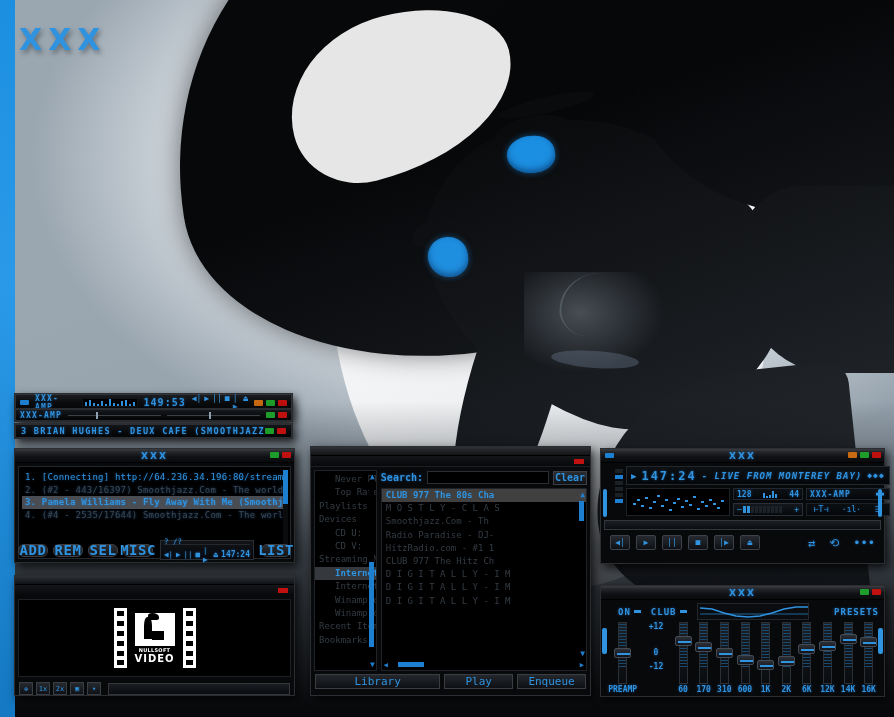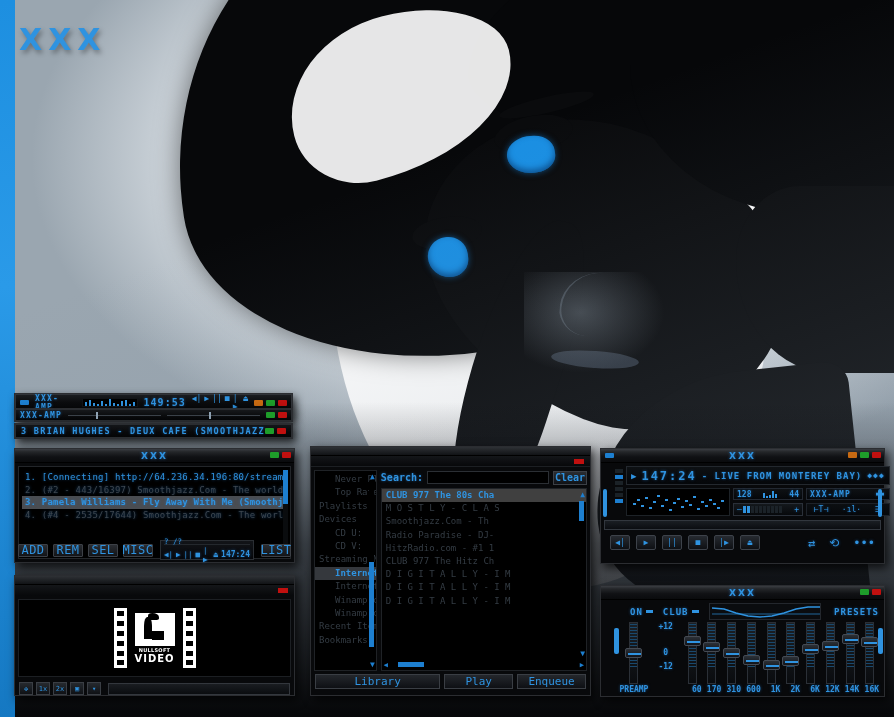--- a/index.html
+++ b/index.html
@@ -219,24 +219,24 @@
   .pl-row.sel { background:#4a4d52; color:#2f93e0; font-weight:bold; }
   .pl-scroll {
     position:absolute; right:2px; top:3px; width:5px; bottom:3px; background:#0a0c0e;
   }
   .pl-scroll i { position:absolute; left:0; top:0; width:5px; height:34px; background:#1d7fd0; }
   .pl-foot {
     position:absolute; left:3px; right:3px; bottom:2px; height:20px;
     display:flex; align-items:center; gap:5px;
   }
   .pbtn {
-    width:30px; height:13px; font-size:12px; font-weight:normal; letter-spacing:.5px;
+    width:30px; height:13px; font-size:14px; font-weight:bold; letter-spacing:.5px;
     display:flex; align-items:center; justify-content:center;
     background:linear-gradient(180deg,#2a2d32,#121418);
-    border:1px solid #3c4046; color:#2f93e0; border-radius:1px;
+    border:1px solid #3c4046; color:#2f93e0; border-radius:6px;
   }
   .pl-mini {
     flex:1; height:20px; margin:0 2px; display:flex; flex-direction:column; justify-content:center;
     background:linear-gradient(180deg,#121418,#06070a); border:1px solid #2a2e33; padding:1px 3px;
   }
   .pl-mini .r1 { font-size:7.5px; height:8px; border-bottom:1px solid #24282d;}
   .pl-mini .r2 { font-size:7.5px; display:flex; gap:3px; align-items:center; padding-top:1px;}
   .pl-mini .r2 .tm { margin-left:auto; font-weight:bold; font-size:8px;}
 
   
@@ -349,21 +349,21 @@
   .ap-top { display:flex; gap:3px; }
   .ap-leds { width:9px; display:flex; flex-direction:column; gap:2px; padding-top:3px; }
   .ap-leds i { width:8px; height:4px; background:#1b2227; }
   .ap-leds i.on { background:#1d7fd0; }
   .ap-main { flex:1; }
   .ap-disp {
     height:19px; background:linear-gradient(180deg,#0d1013,#05070a);
     border:1px solid #23282e; display:flex; align-items:center; padding:0 4px; gap:5px;
   }
   .ap-time { font-size:12px; font-weight:bold; letter-spacing:2px;}
-  .ap-track { font-size:9px; font-weight:bold; letter-spacing:1px; white-space:nowrap; overflow:hidden; flex:1;}
+  .ap-track { font-size:9px; font-weight:bold; letter-spacing:1px; white-space:nowrap; overflow:hidden; flex:1;font-style:italic;}
   .ap-dots { font-size:8px; letter-spacing:1px;}
   .ap-row2 { display:flex; gap:3px; margin-top:3px; }
   .ap-vis {
     width:104px; height:28px; background:#000; border:1px solid #1d2227;
     position:relative; overflow:hidden;
   }
   .ap-vis i { position:absolute; width:3px; height:2px; background:#2f93e0; }
   .ap-mid { width:70px; display:flex; flex-direction:column; gap:3px;}
   .ap-kbps {
     height:12px; background:linear-gradient(180deg,#0e1114,#05070a); border:1px solid #222831;
@@ -398,21 +398,21 @@
     background:linear-gradient(180deg,#262a30,#0e1014); border:1px solid #3d424a; border-radius:2px;
   }
   .ap-extra { margin-left:auto; display:flex; gap:14px; align-items:center; font-size:12px;}
   .ap-side {
     position:absolute; top:40px; width:4px; height:28px; background:#2f93e0; border-radius:2px;
   }
   .ap-side.l { left:2px; } .ap-side.r { right:2px; }
 
   
   #eq { left:600px; top:585px; width:285px; height:112px; }
-  .eq-body { padding:3px 5px; position:relative; height:calc(100% - 14px);margin-left:12px; }
+  .eq-body { padding:3px 5px; position:relative; height:calc(100% - 14px); }
   .eq-top { display:flex; align-items:center; gap:10px; height:17px;}
   .eq-lbl { font-size:9px; font-weight:bold; letter-spacing:1px; display:flex; align-items:center; gap:3px;}
   .eq-lbl i { width:7px; height:3px; background:#2f93e0; display:inline-block;}
   .eq-curve {
     width:112px; height:17px; background:#0a0c0f; border:1px solid #23272d; position:relative; overflow:hidden;
   }
   .eq-presets { margin-left:auto; font-size:9px; font-weight:bold; letter-spacing:1px;}
   .eq-sliders { display:flex; align-items:flex-end; gap:0; height:62px; margin-top:2px; position:relative;}
   .eq-scale {
     width:34px; height:62px; position:relative; font-size:8px; font-weight:bold; text-align:center;
@@ -432,21 +432,21 @@
     position:absolute; left:1px; width:17px; height:10px;
     background:linear-gradient(180deg,#2b3036,#11141a);
     border:1px solid #454b54; border-radius:2px;
   }
   .sl .thumb:after {
     content:''; position:absolute; left:2px; top:4px; width:13px; height:2px; background:#2f93e0;
   }
   .eq-preamp-wrap { width:34px; position:relative; }
   .eq-labels { display:flex; margin-top:1px; font-size:8px; font-weight:bold; }
   .eq-labels .pre { width:34px; text-align:center;}
-  .eq-labels .bd { width:21px; text-align:right;}
+  .eq-labels .bd { width:21px; text-align:center;}
   .eq-side { position:absolute; top:28px; width:5px; height:26px; background:#2f93e0; border-radius:2px;}
   .eq-side.l { left:1px; } .eq-side.r { right:1px; }
 </style>
 </head>
 <body>
 
 <div id="desktop">
   <div id="wall">
     <div class="face"></div>
     <div class="hair-a"></div>

